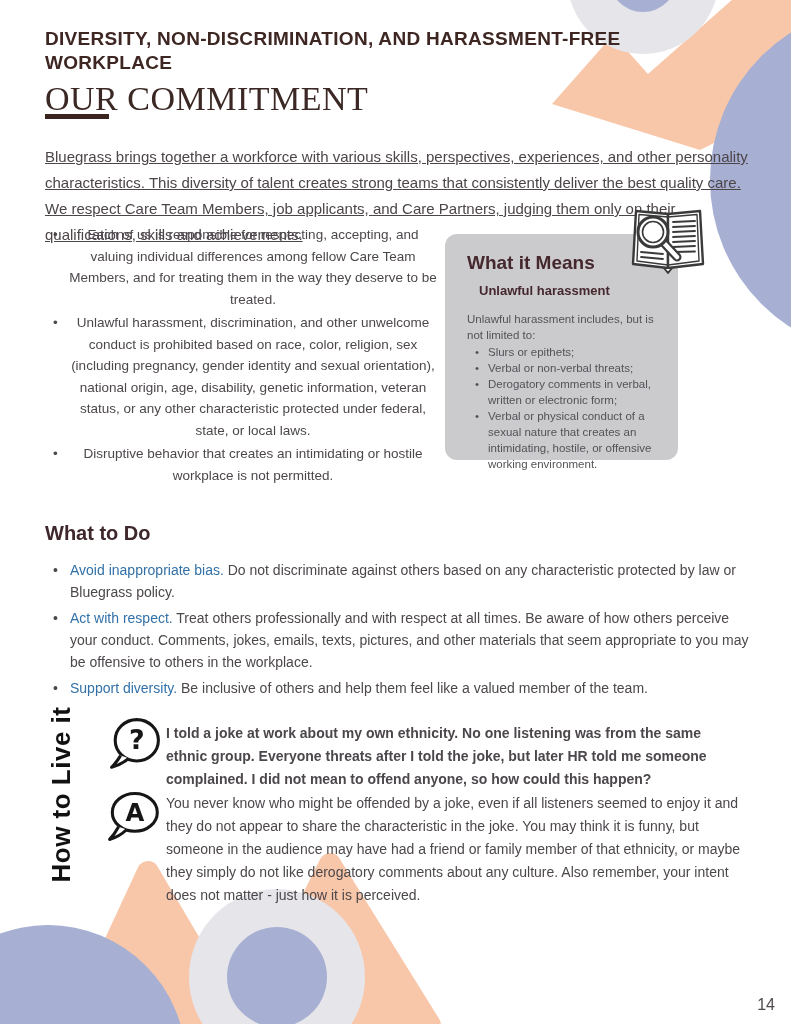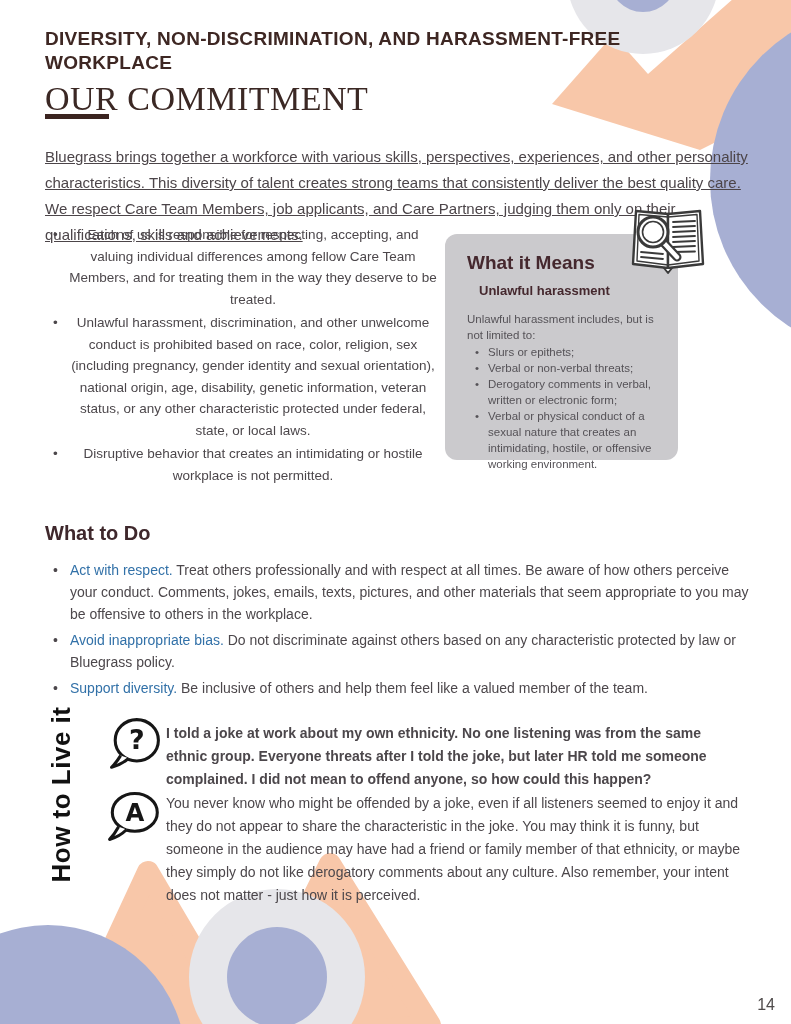--- a/index.html
+++ b/index.html
@@ -134,22 +134,22 @@
     <path d="M38,62 L42,67 L46,62 Z" fill="#ffffff" stroke="#3a3a3a" stroke-width="2" stroke-linejoin="round"></path>
     <line x1="37" y1="36" x2="51" y2="51" stroke="#3a3a3a" stroke-width="9" stroke-linecap="round"></line>
     <line x1="37" y1="36" x2="51" y2="51" stroke="#ffffff" stroke-width="4.5" stroke-linecap="round"></line>
     <circle cx="27" cy="26" r="15" fill="#ffffff" stroke="#3a3a3a" stroke-width="3"></circle>
     <circle cx="27" cy="26" r="10.5" fill="none" stroke="#3a3a3a" stroke-width="1.6"></circle>
   </svg>
 
   <div class="wtd">
     <h2 class="h2">What to Do</h2>
     <ul>
+      <li><span class="lead-link">Avoid inappropriate bias.</span><span> Do not discriminate against others based on any characteristic protected by law or Bluegrass policy.</span></li>
       <li><span class="lead-link">Act with respect.</span><span> Treat others professionally and with respect at all times.  Be aware of how others perceive your conduct. Comments, jokes, emails, texts, pictures, and other materials that seem appropriate to you may be offensive to others in the workplace.</span></li>
-      <li><span class="lead-link">Avoid inappropriate bias.</span><span> Do not discriminate against others based on any characteristic protected by law or Bluegrass policy.</span></li>
       <li><span class="lead-link">Support diversity.</span><span> Be inclusive of others and help them feel like a valued member of the team.</span></li>
     </ul>
   </div>
 
   <div class="live-heading">How to Live it</div>
 
   <svg class="bubble q-bubble" viewBox="0 0 60 60">
     <ellipse cx="32" cy="27" rx="24" ry="23" fill="#ffffff" stroke="#161616" stroke-width="3.4"></ellipse>
     <path d="M14,44 Q9,52 4,57 Q15,54 23,47" fill="#ffffff" stroke="#161616" stroke-width="3.4" stroke-linejoin="round"></path>
     <text x="32" y="37" text-anchor="middle" font-size="30" font-weight="bold" fill="#161616" font-family="DejaVu Sans, sans-serif">?</text>

